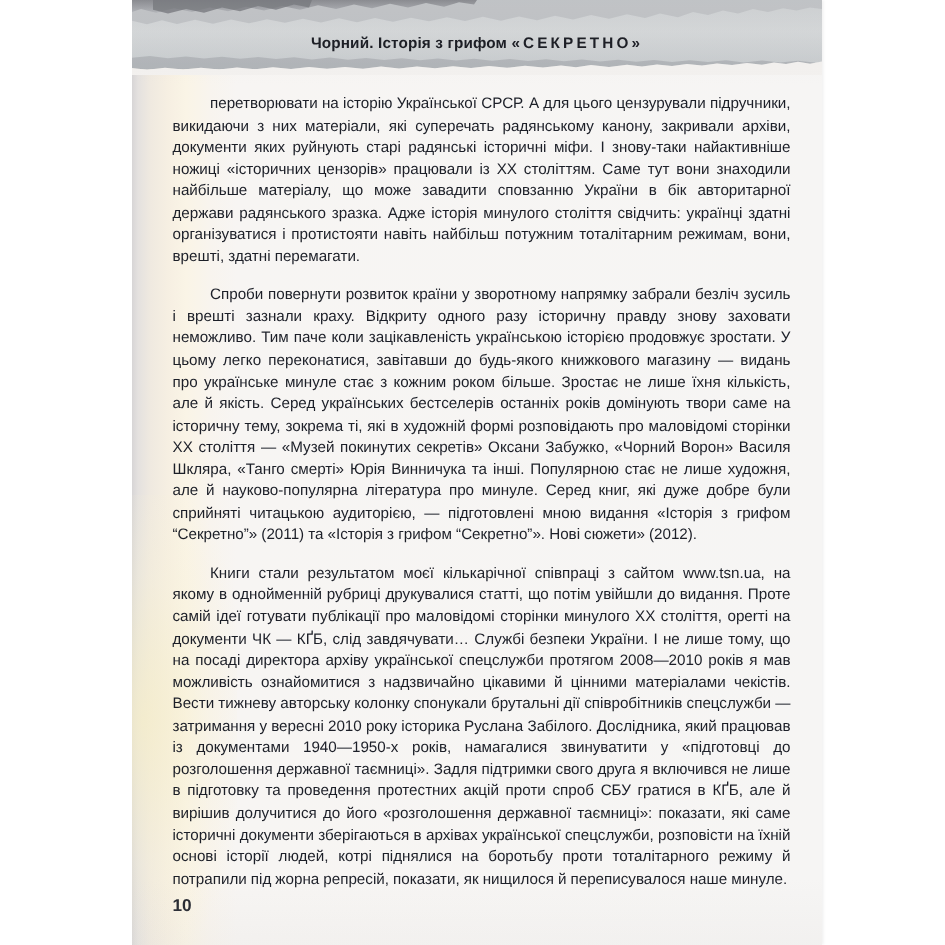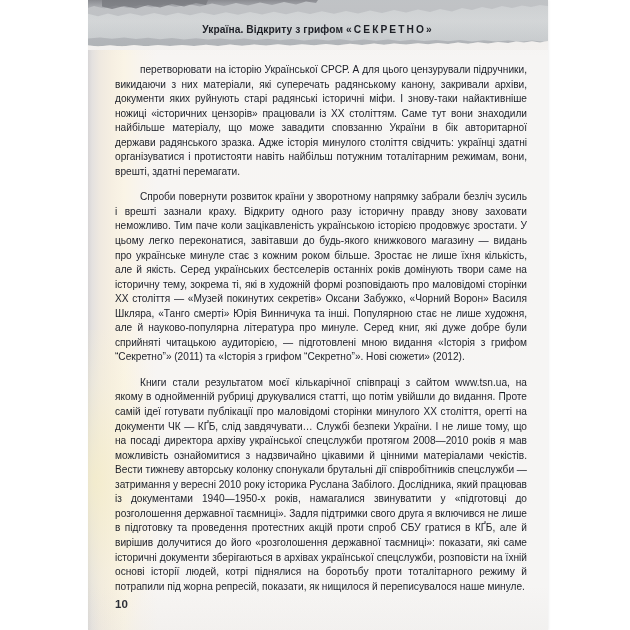--- a/index.html
+++ b/index.html
@@ -190,21 +190,21 @@
                  L70,45.0 L82,46.1 L94,44.9 L106,46.0 L118,44.7 L130,45.9
                  L142,44.6 L154,45.8 L166,44.4 L178,45.6 L190,44.3
                  L202,45.5 L214,44.2 L226,45.3 L238,44.0 L250,45.2
                  L262,43.8 L274,45.0 L286,43.6 L296,44.8 L306,43.4
                  L318,44.6 L330,43.2 L340,44.3 L350,43.0 L360,44.0
                  L370,42.6 L380,43.7 L390,42.3 L400,43.4 L410,42.0
                  L420,43.1 L428,41.6 L436,42.6 L444,41.2 L452,42.5
                  L460,41 L460,50 L0,50 Z" fill="#f3f1ef"></path>
       </svg>
 
-      <div id="running-head"><span>Україна. Відкриту з грифом </span><span class="secret">«СЕКРЕТНО»</span>
+      <div id="running-head"><span>Чорний. Історія з грифом </span><span class="secret">«СЕКРЕТНО»</span>
       </div>
     </div>
 
     <div id="text-column">
       <p class="para">перетворювати на історію Української СРСР. А для цього цензурували підручники, викидаючи з них матеріали, які суперечать радянському канону, закривали архіви, документи яких руйнують старі радянські історичні міфи. І знову-таки найактивніше ножиці «історичних цензорів» працювали із ХХ століттям. Саме тут вони знаходили найбільше матеріалу, що може завадити сповзанню України в бік авторитарної держави радянського зразка. Адже історія минулого століття свідчить: українці здатні організуватися і протистояти навіть найбільш потужним тоталітарним режимам, вони, врешті, здатні перемагати.</p>
       <p class="para">Спроби повернути розвиток країни у зворотному напрямку забрали безліч зусиль і врешті зазнали краху. Відкриту одного разу історичну правду знову заховати неможливо. Тим паче коли зацікавленість українською історією продовжує зростати. У цьому легко переконатися, завітавши до будь-якого книжкового магазину — видань про українське минуле стає з кожним роком більше. Зростає не лише їхня кількість, але й якість. Серед українських бестселерів останніх років домінують твори саме на історичну тему, зокрема ті, які в художній формі розповідають про маловідомі сторінки ХХ століття — «Музей покинутих секретів» Оксани Забужко, «Чорний Ворон» Василя Шкляра, «Танго смерті» Юрія Винничука та інші. Популярною стає не лише художня, але й науково-популярна література про минуле. Серед книг, які дуже добре були сприйняті читацькою аудиторією, — підготовлені мною видання «Історія з грифом “Секретно”» (2011) та «Історія з грифом “Секретно”». Нові сюжети» (2012).</p>
       <p class="para">Книги стали результатом моєї кількарічної співпраці з сайтом www.tsn.ua, на якому в однойменній рубриці друкувалися статті, що потім увійшли до видання. Проте самій ідеї готувати публікації про маловідомі сторінки минулого ХХ століття, operті на документи ЧК — КҐБ, слід завдячувати… Службі безпеки України. І не лише тому, що на посаді директора архіву української спецслужби протягом 2008—2010 років я мав можливість ознайомитися з надзвичайно цікавими й цінними матеріалами чекістів. Вести тижневу авторську колонку спонукали брутальні дії співробітників спецслужби — затримання у вересні 2010 року історика Руслана Забілого. Дослідника, який працював із документами 1940—1950-х років, намагалися звинуватити у «підготовці до розголошення державної таємниці». Задля підтримки свого друга я включився не лише в підготовку та проведення протестних акцій проти спроб СБУ гратися в КҐБ, але й вирішив долучитися до його «розголошення державної таємниці»: показати, які саме історичні документи зберігаються в архівах української спецслужби, розповісти на їхній основі історії людей, котрі піднялися на боротьбу проти тоталітарного режиму й потрапили під жорна репресій, показати, як нищилося й переписувалося наше минуле.</p>
     </div>
 
     <div id="folio">10</div>

